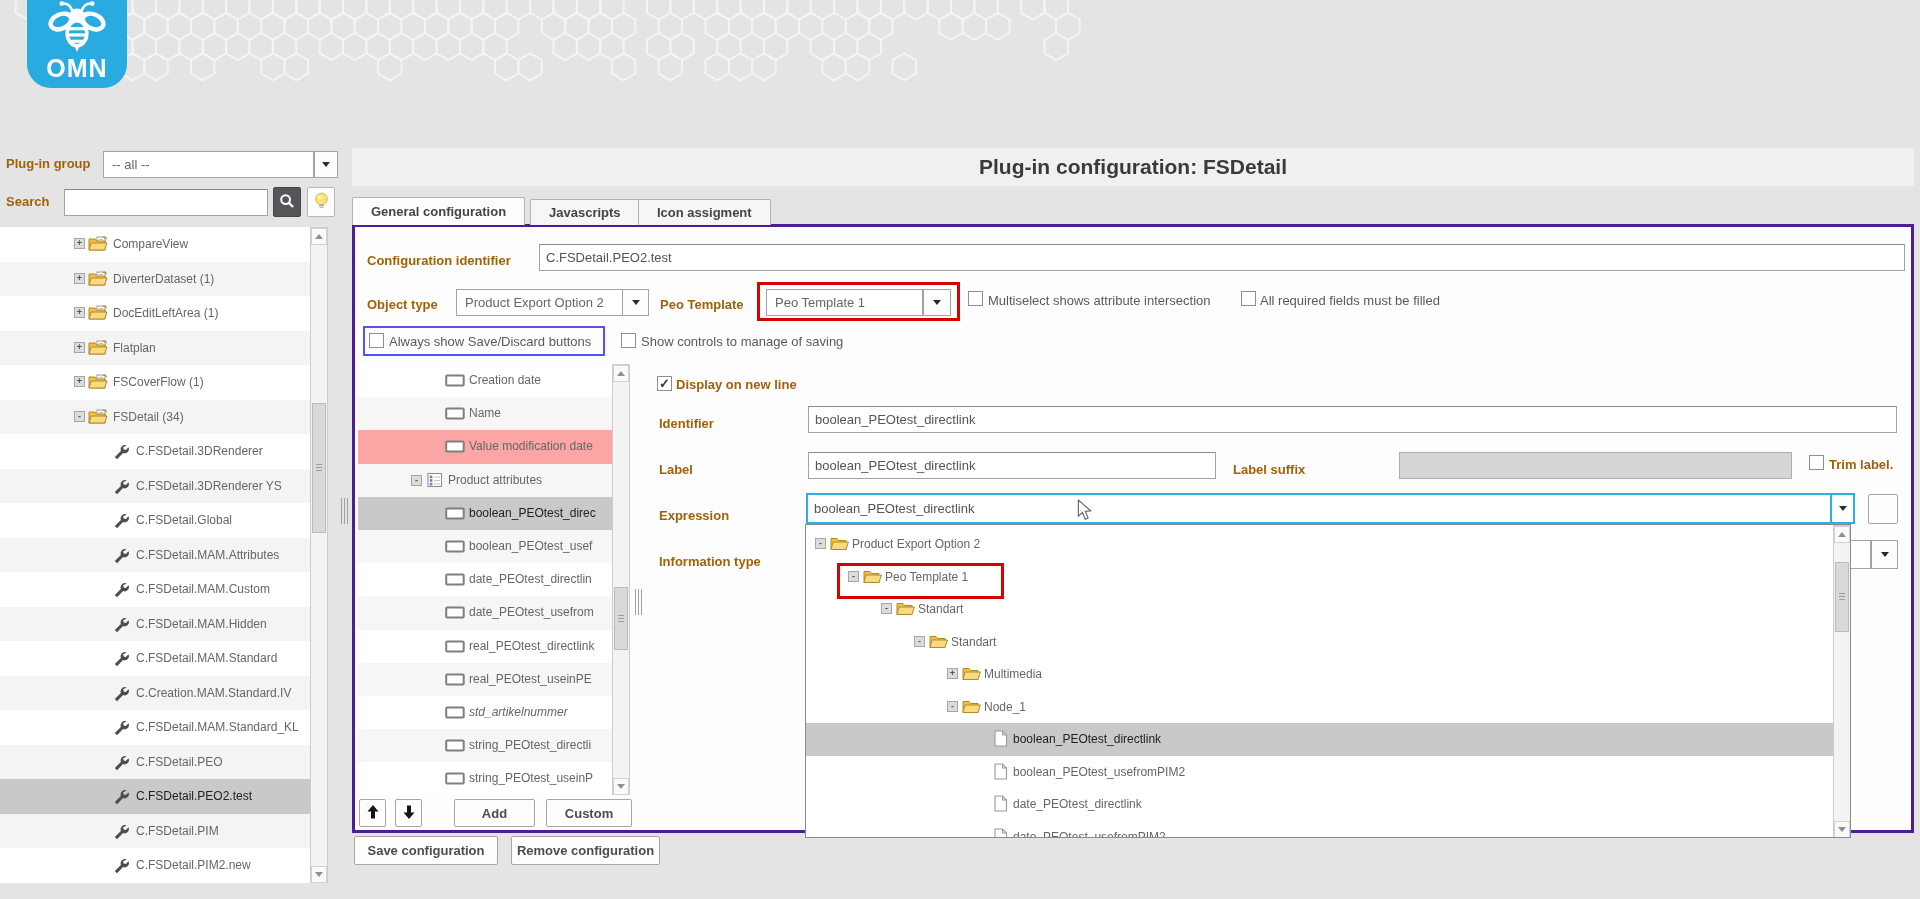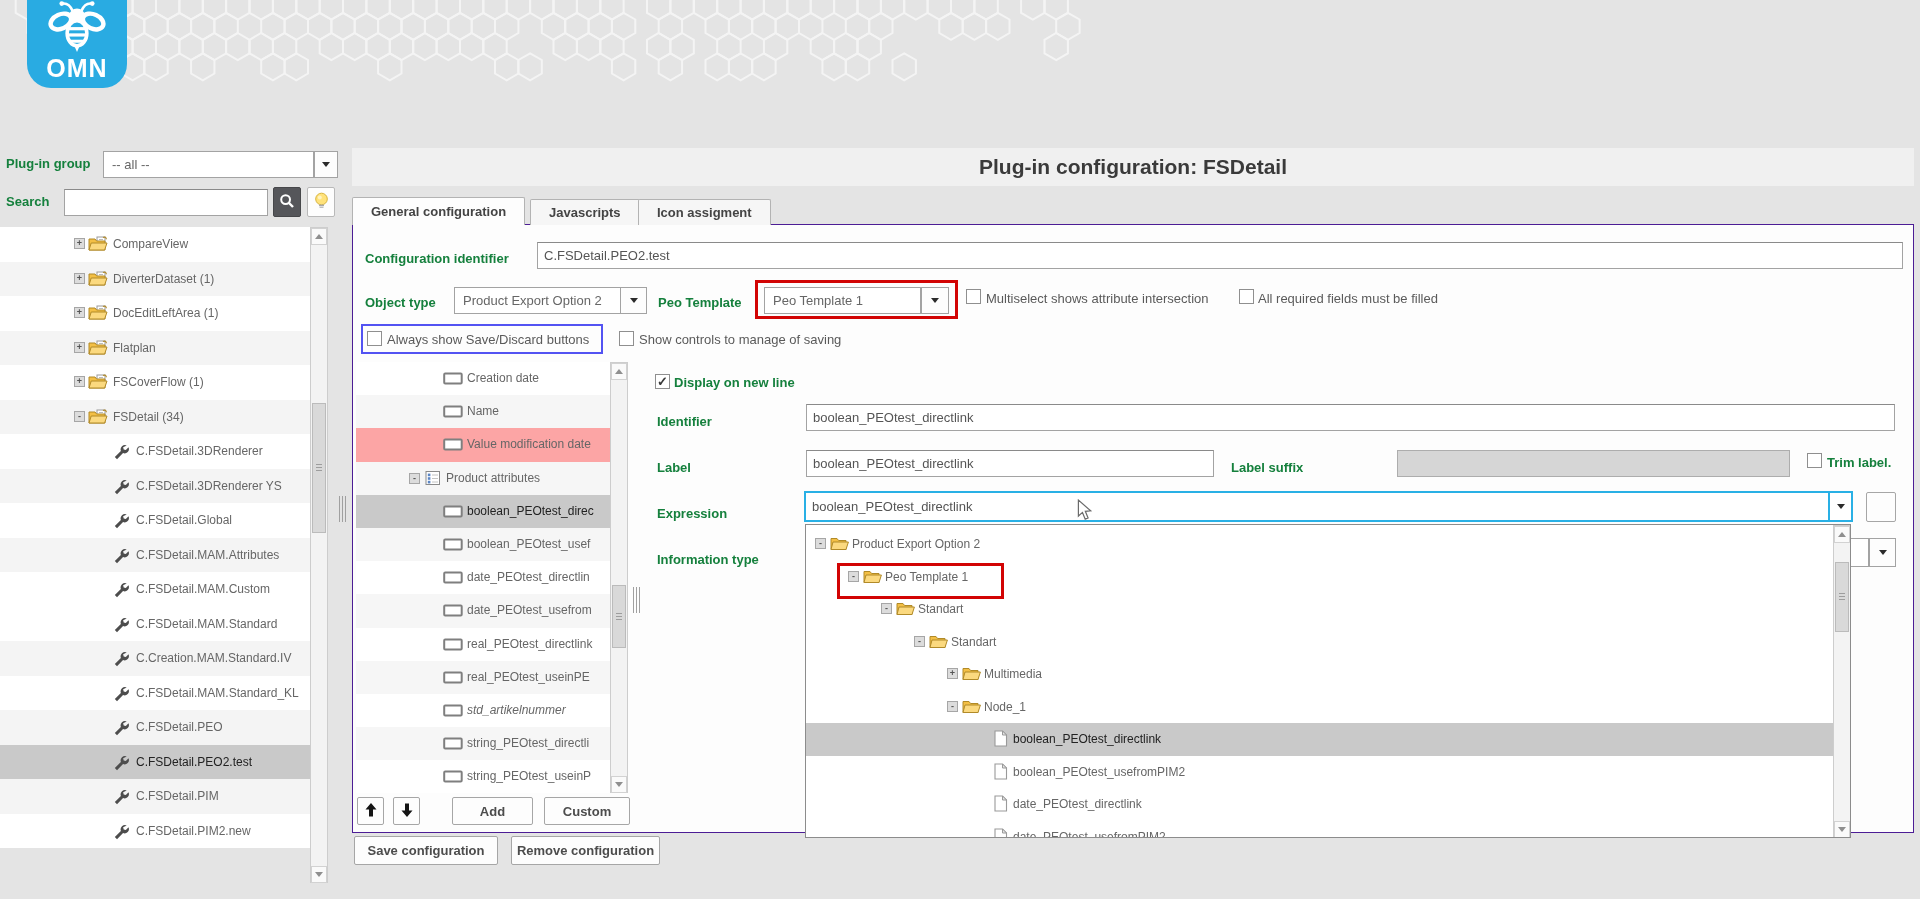--- a/index.html
+++ b/index.html
@@ -1,30 +1,30 @@
 <!DOCTYPE html>
 <html><head>
 <meta charset="utf-8">
 <style>
   * { margin:0; padding:0; box-sizing:border-box; }
   html,body { width:1920px; height:899px; }
   body { position:relative; background:#e4e4e4; font-family:"Liberation Sans",sans-serif; overflow:hidden; color:#555; }
   .abs { position:absolute; }
-  .lbl { position:absolute; font-size:13px; font-weight:bold; color:#15803d; white-space:nowrap; }
+  .lbl { position:absolute; font-size:13px; font-weight:bold; color:#a16207; white-space:nowrap; }
   .plain-lbl { position:absolute; font-size:13px; color:#5a5a5a; white-space:nowrap; }
   .input { position:absolute; background:#fff; border:1px solid #a3a3a3; border-top-color:#8a8a8a; font:13px "Liberation Sans",sans-serif; color:#555; padding:0 6px; outline:none; }
   .input:disabled { background:#d6d6d6; border-color:#adadad; color:#777; }
   .selectbox { position:absolute; background:#fff; border:1px solid #a3a3a3; font-size:13px; color:#666; line-height:25px; padding-left:8px; white-space:nowrap; overflow:hidden; }
   .selarrow { position:absolute; background:#fdfdfd; border:1px solid #a3a3a3; display:flex; align-items:center; justify-content:center; cursor:default; }
   .tri-down { width:0; height:0; border-left:4px solid transparent; border-right:4px solid transparent; border-top:5px solid #2b2b2b; }
   .tri-up-sb { width:0; height:0; border-left:4px solid transparent; border-right:4px solid transparent; border-bottom:5px solid #8f8f8f; }
   .tri-down-sb { width:0; height:0; border-left:4px solid transparent; border-right:4px solid transparent; border-top:5px solid #8f8f8f; }
   .cb { position:absolute; width:15px; height:15px; background:#fff; border:1px solid #8f8f8f; font-size:13px; line-height:13px; text-align:center; color:#3a3a3a; font-weight:bold; cursor:default; }
   .btn { position:absolute; background:#fdfdfd; border:1px solid #a6a6a6; border-radius:2px; font:bold 13px "Liberation Sans",sans-serif; color:#4c4c4c; display:flex; align-items:center; justify-content:center; cursor:default; }
-  .panel { position:absolute; background:#fdfdfd; border:1px solid #4c1d95; }
+  .panel { position:absolute; background:#fdfdfd; border:3px solid #4c1d95; }
   .titlebar { position:absolute; background:#f0f0f0; display:flex; align-items:center; justify-content:center; }
   .titlebar h1 { font-size:21px; color:#3a3a3a; font-weight:bold; }
   .tab { position:absolute; border:1px solid #b3b3b3; border-bottom:none; border-radius:2px 2px 0 0; font:bold 13px "Liberation Sans",sans-serif; color:#444; display:flex; align-items:center; justify-content:center; padding:0 18px; cursor:default; }
   .tab.active { background:#fdfdfd; top:197px; height:28px; z-index:6; }
   .tab.inactive { background:#f6f6f6; top:199px; height:26px; z-index:4; }
   .row { position:relative; white-space:nowrap; overflow:hidden; }
   .row .ic { position:absolute; }
   .row .txt { position:absolute; font-size:12px; color:#666; }
   .row.sel { background:#c9c9c9; }
   .row.sel .txt { color:#222; }
@@ -311,20 +311,26 @@
           <path d="M15.6 2.6 a4.6 4.6 0 0 0 -6.2 5.8 L3 14.8 l2.3 2.3 6.4-6.4 a4.6 4.6 0 0 0 5.8-6.2 L14.6 7.4 l-2.2-.6 -.6-2.2 Z" fill="#4d4d4d"></path>
         </svg></span>
       <span class="txt" style="left: 136px; top: 10px;">C.FSDetail.MAM.Attributes</span>
     </div>
     <div class="row" style="height: 34.5px; background: rgb(255, 255, 255);">
       <span class="ic" style="left: 112px; top: 9px;"><svg width="17" height="17" viewBox="0 0 18 18">
           <path d="M15.6 2.6 a4.6 4.6 0 0 0 -6.2 5.8 L3 14.8 l2.3 2.3 6.4-6.4 a4.6 4.6 0 0 0 5.8-6.2 L14.6 7.4 l-2.2-.6 -.6-2.2 Z" fill="#4d4d4d"></path>
         </svg></span>
       <span class="txt" style="left: 136px; top: 10px;">C.FSDetail.MAM.Custom</span>
     </div>
+    <div class="row" style="height: 34.5px; background: rgb(244, 244, 244);">
+      <span class="ic" style="left: 112px; top: 9px;"><svg width="17" height="17" viewBox="0 0 18 18">
+          <path d="M15.6 2.6 a4.6 4.6 0 0 0 -6.2 5.8 L3 14.8 l2.3 2.3 6.4-6.4 a4.6 4.6 0 0 0 5.8-6.2 L14.6 7.4 l-2.2-.6 -.6-2.2 Z" fill="#4d4d4d"></path>
+        </svg></span>
+      <span class="txt" style="left: 136px; top: 10px;">C.FSDetail.MAM.Hidden</span>
+    </div>
     <div class="row" style="height: 34.5px; background: rgb(255, 255, 255);">
       <span class="ic" style="left: 112px; top: 9px;"><svg width="17" height="17" viewBox="0 0 18 18">
           <path d="M15.6 2.6 a4.6 4.6 0 0 0 -6.2 5.8 L3 14.8 l2.3 2.3 6.4-6.4 a4.6 4.6 0 0 0 5.8-6.2 L14.6 7.4 l-2.2-.6 -.6-2.2 Z" fill="#4d4d4d"></path>
         </svg></span>
       <span class="txt" style="left: 136px; top: 10px;">C.FSDetail.MAM.Standard</span>
     </div>
     <div class="row" style="height: 34.5px; background: rgb(244, 244, 244);">
       <span class="ic" style="left: 112px; top: 9px;"><svg width="17" height="17" viewBox="0 0 18 18">
           <path d="M15.6 2.6 a4.6 4.6 0 0 0 -6.2 5.8 L3 14.8 l2.3 2.3 6.4-6.4 a4.6 4.6 0 0 0 5.8-6.2 L14.6 7.4 l-2.2-.6 -.6-2.2 Z" fill="#4d4d4d"></path>
         </svg></span>

